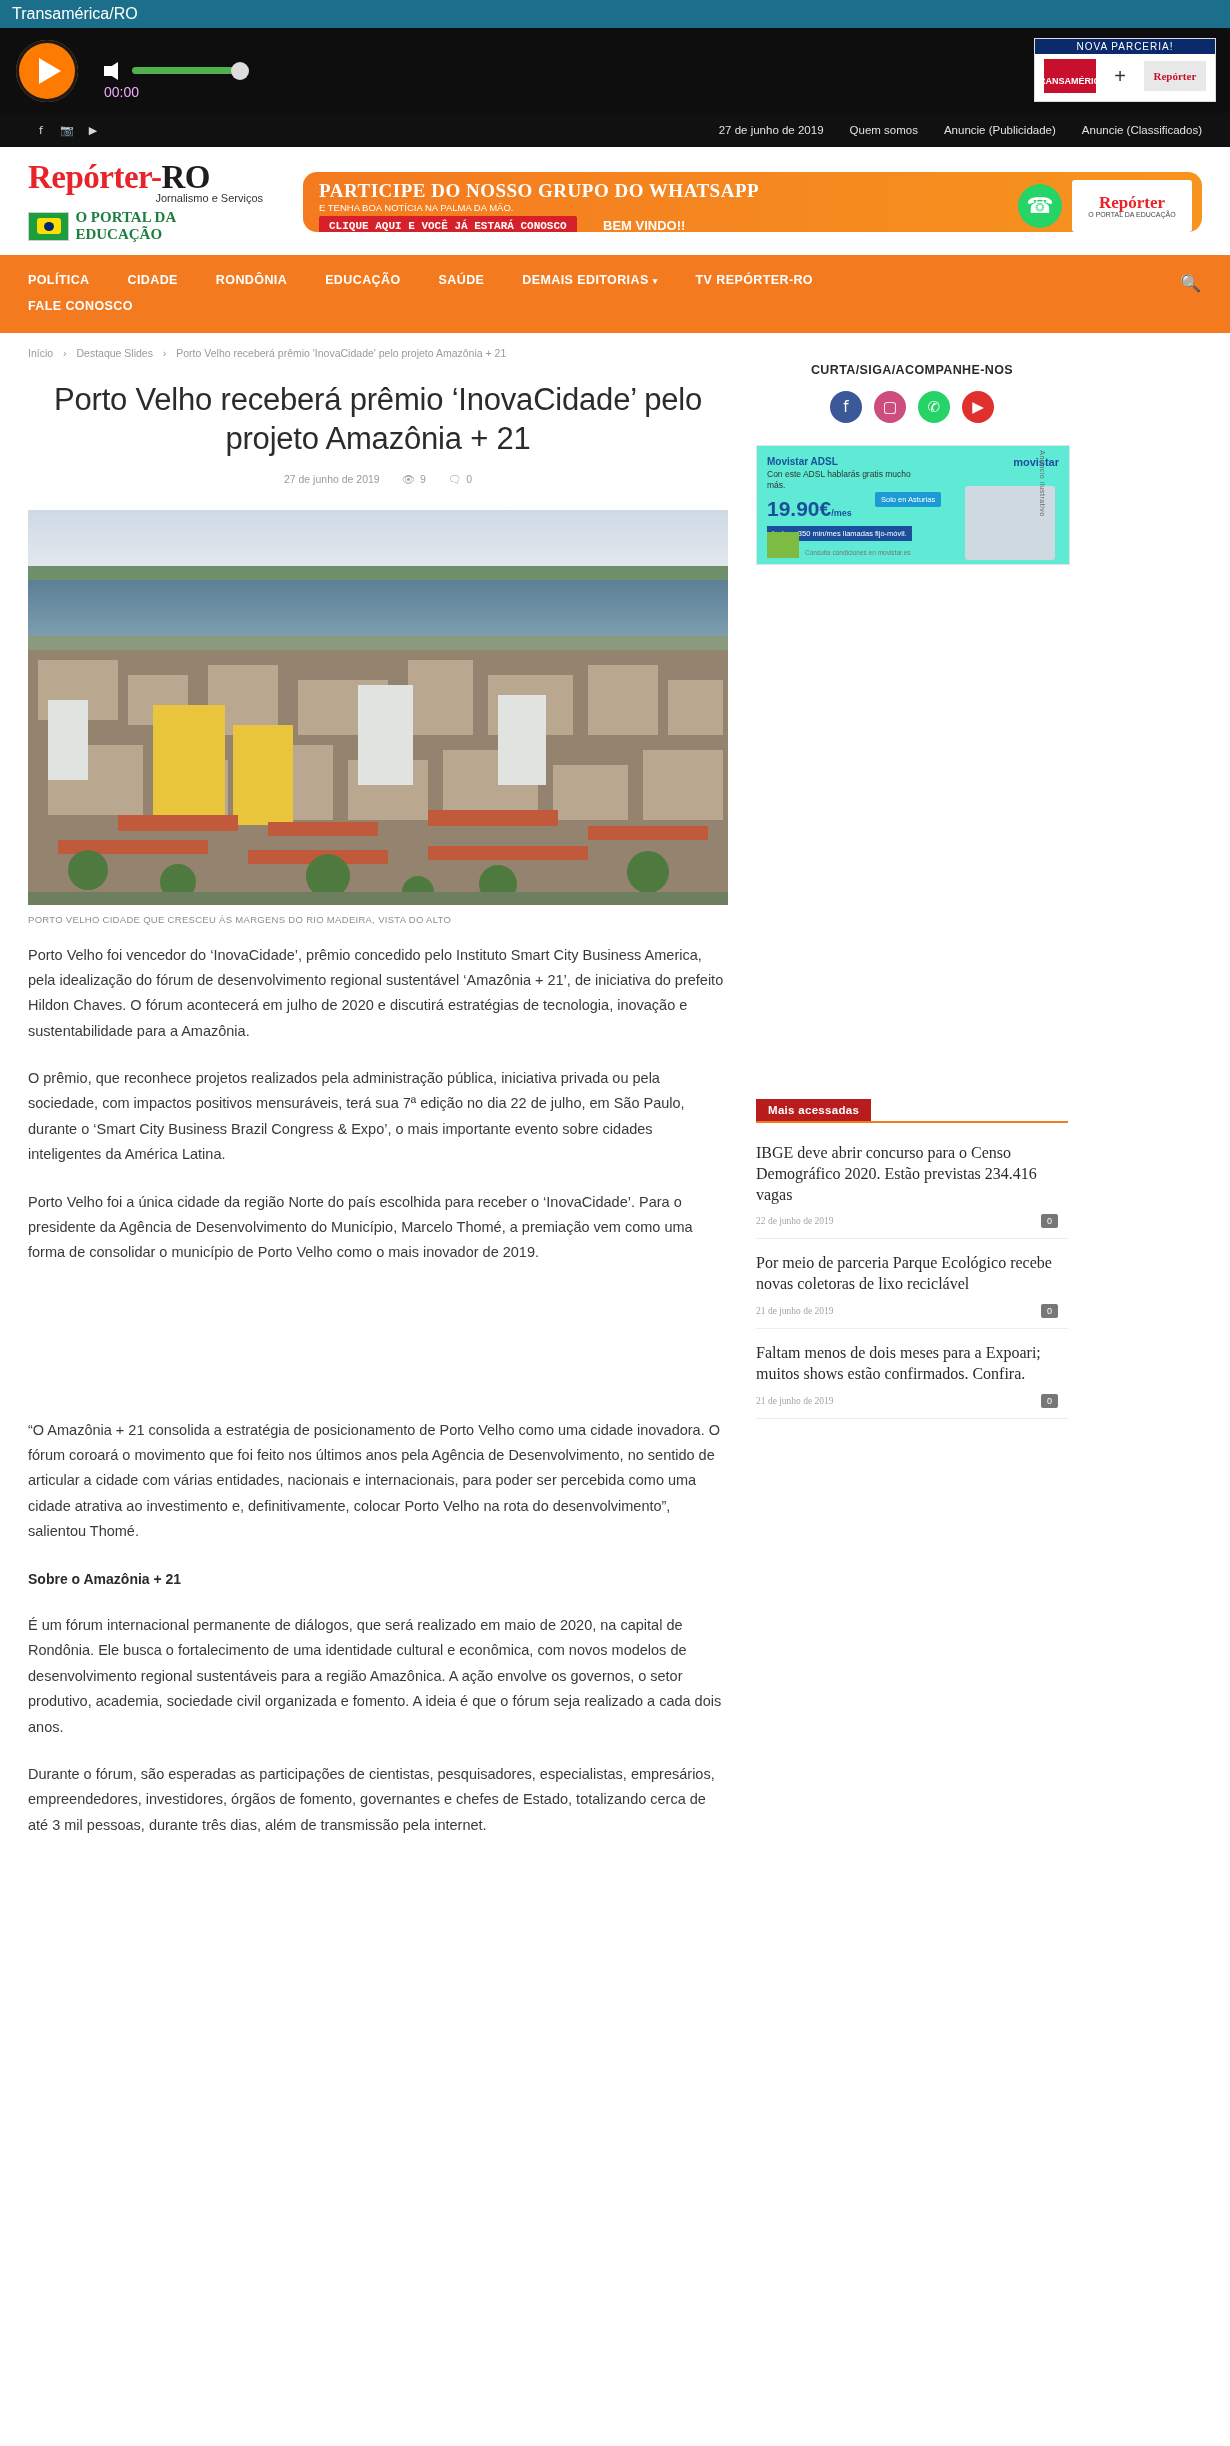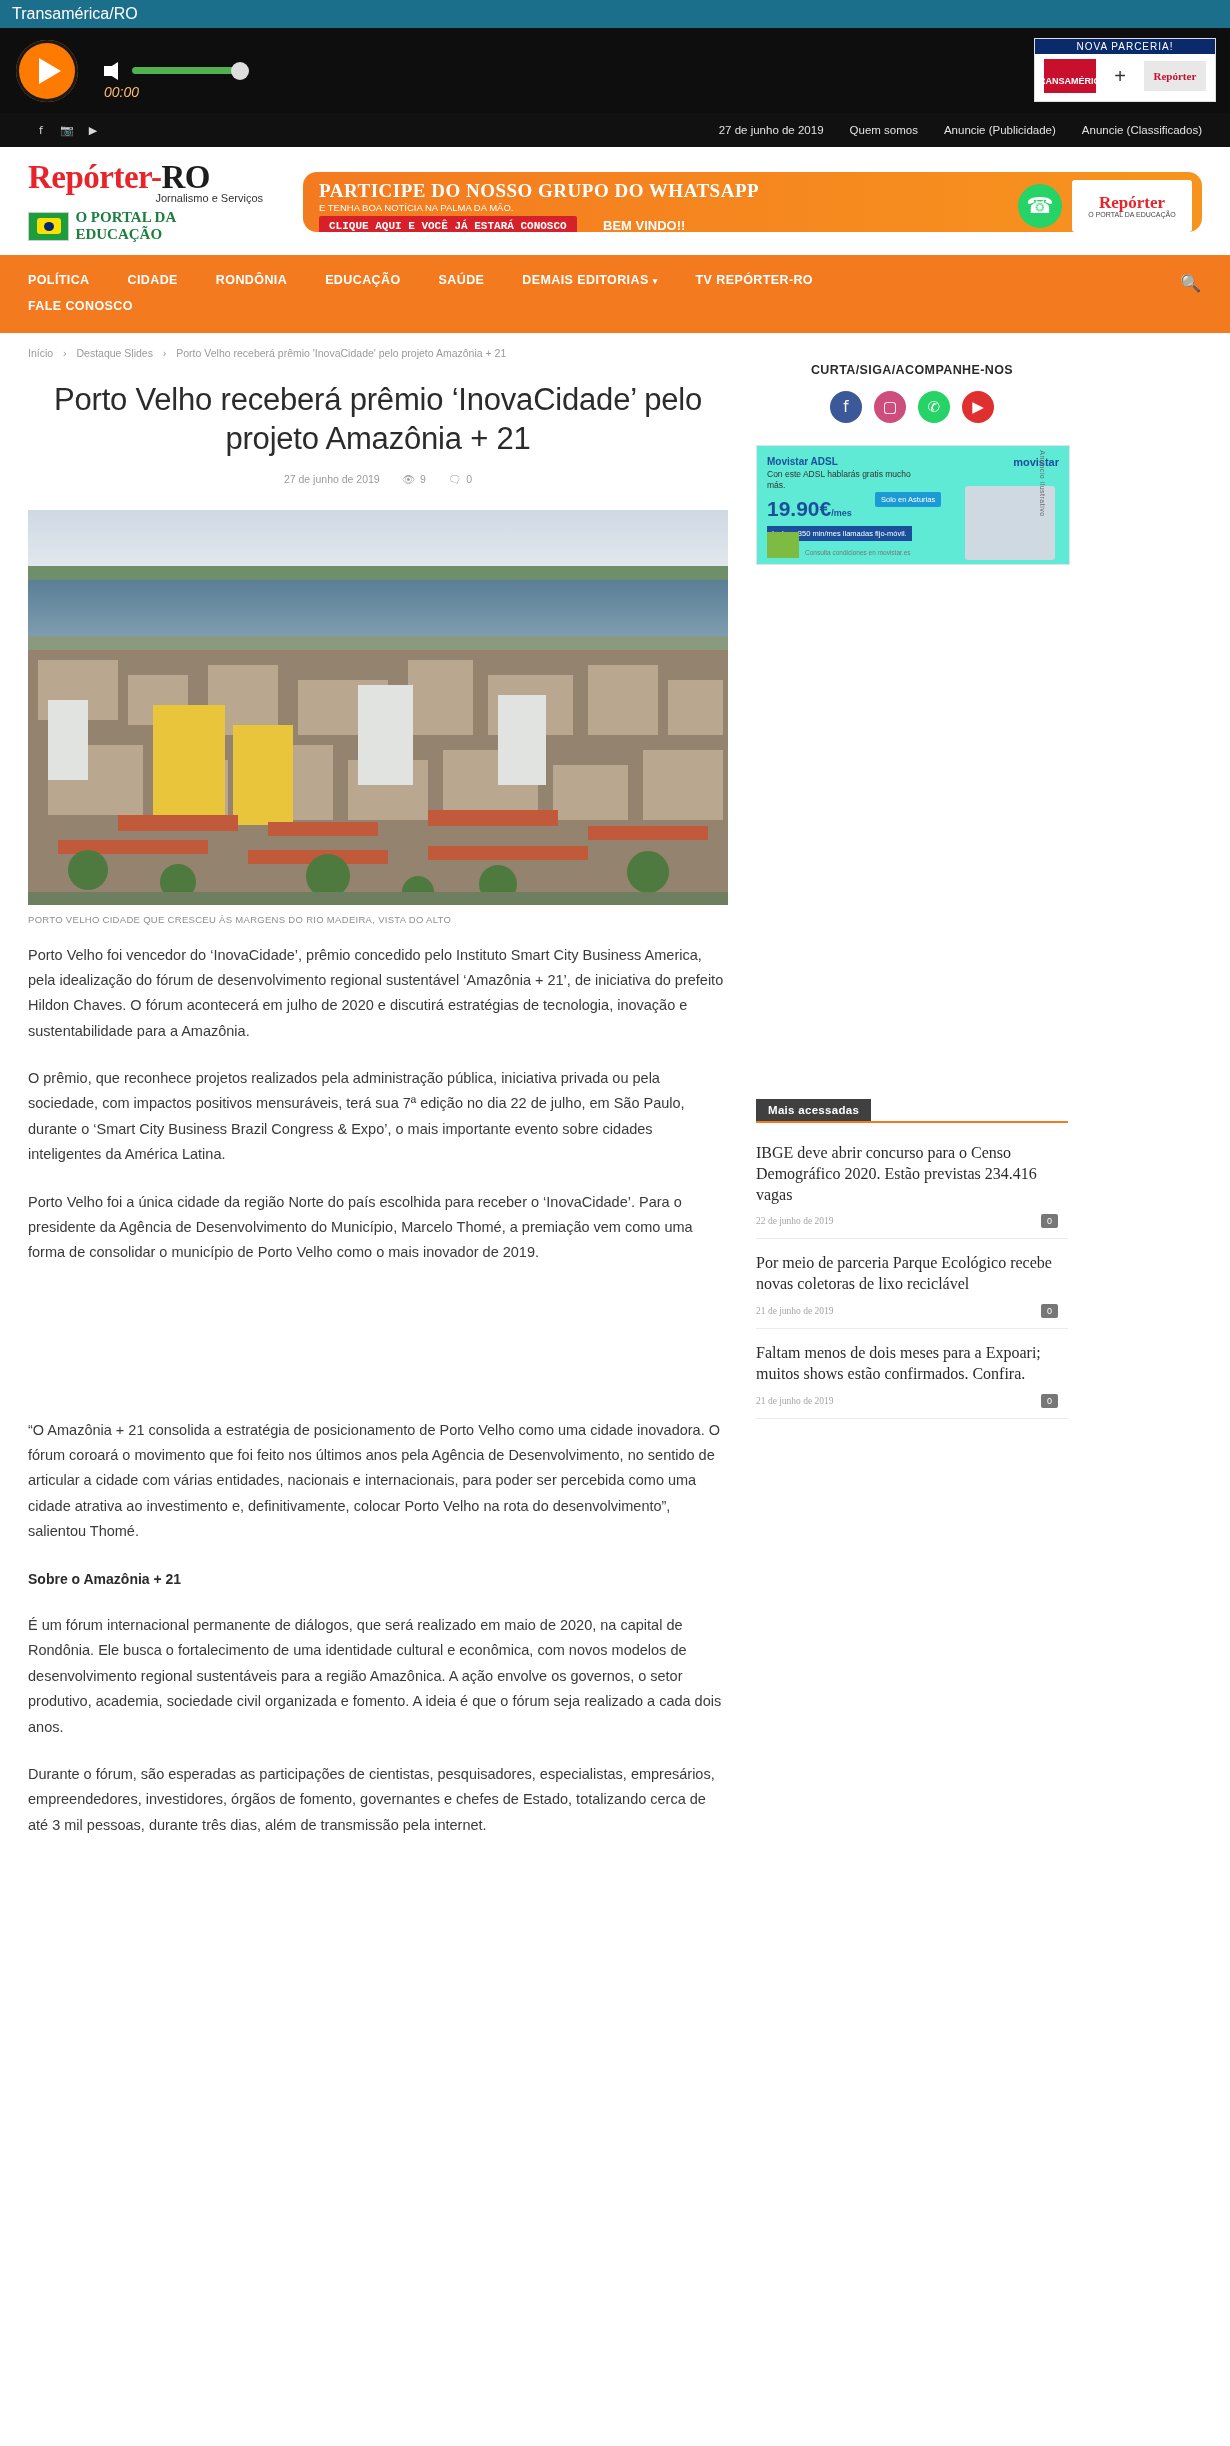--- a/index.html
+++ b/index.html
@@ -22,21 +22,21 @@
     width:62px; height:62px; border-radius:50%; background:#ff7a00;
     display:flex; align-items:center; justify-content:center; cursor:pointer;
     box-shadow:0 0 0 3px #1a1a1a inset;
   }
   .play-tri { width:0;height:0;border-left:22px solid #fff;border-top:13px solid transparent;border-bottom:13px solid transparent; margin-left:6px;}
   .vol-group { display:flex; align-items:center; margin-left:26px; }
   .spk { width:0;height:0;border-top:9px solid transparent;border-bottom:9px solid transparent;border-right:14px solid #fff;position:relative;}
   .spk:after{content:"";position:absolute;left:0;top:-5px;width:9px;height:10px;background:#fff;}
   .vol-bar { width:110px; height:7px; background:#4fb24f; border-radius:4px; margin-left:14px; position:relative;}
   .vol-knob { position:absolute; right:-7px; top:-5px; width:18px; height:18px; border-radius:50%; background:#ddd; }
-  .time-label { color:#fdba74; font-size:14px; margin-left:16px; position:absolute; left:88px; top:56px;font-style:italic;}
+  .time-label { color:#f0abfc; font-size:14px; margin-left:16px; position:absolute; left:88px; top:56px;}
   .player-ad { position:absolute; right:14px; top:10px; width:180px; height:62px; background:#fff; border:1px solid #ddd; overflow:hidden;}
   .pad-top { background:#0b2a6b; color:#fff; font-size:10px; text-align:center; letter-spacing:1px; padding:2px 0;}
   .pad-body { display:flex; align-items:center; justify-content:space-around; height:44px;}
   .pad-logo1 { width:52px; height:34px; background:#c8102e; color:#fff; font-size:9px; display:flex;align-items:center;justify-content:center; font-weight:bold;}
   .pad-plus { font-size:20px; color:#333;}
   .pad-logo2 { width:62px; height:30px; background:#e8e8e8; color:#c8102e; font-size:11px; display:flex;align-items:center;justify-content:center; font-weight:bold; font-family:"Liberation Serif",serif;}
 
   
   .topbar { background:#111; height:34px; display:flex; align-items:center; justify-content:space-between; padding:0 28px; }
   .social-mini { display:flex; gap:0; }
@@ -121,21 +121,21 @@
   .sa-price small{font-size:9px;}
   .sa-incl { font-size:7.5px; background:#1b4f9b; color:#fff; padding:3px 5px; margin-top:5px; display:inline-block;}
   .sa-btn { position:absolute; left:118px; top:46px; background:#1b9ad6; color:#fff; font-size:7.5px; padding:3px 6px; border-radius:2px;}
   .sa-brand { position:absolute; right:10px; top:10px; font-size:11px; font-weight:bold; color:#1b4f9b;}
   .sa-person { position:absolute; right:14px; bottom:4px; width:90px;height:74px;background:#cfd9e2; border-radius:3px;}
   .sa-side { position:absolute; right:-6px; top:34px; transform:rotate(90deg); font-size:7px; color:#666; letter-spacing:0.5px;}
   .sa-green { position:absolute; left:10px; bottom:6px; width:32px;height:26px;background:#7dbb42;}
   .sa-foot { position:absolute; left:48px; bottom:8px; font-size:6.5px; color:#777;}
 
   .side-widget-title {
-    display:inline-block; background:#404040; color:#fff; font-size:11.5px; font-weight:bold;
+    display:inline-block; background:#b91c1c; color:#fff; font-size:11.5px; font-weight:bold;
     padding:5px 12px; letter-spacing:0.3px;
   }
   .side-widget-rule { border-bottom:2px solid #f47a20; margin-bottom:6px; }
   .pop-item { display:flex; gap:0; padding:14px 0 10px 0; border-bottom:1px solid #ececec; }
   .pop-text { flex:1; padding-right:10px; }
   .pop-title { font-family:"Liberation Serif", serif; font-size:16px; line-height:1.3; color:#2b2b2b; }
   .pop-meta { display:flex; align-items:center; justify-content:space-between; margin-top:9px;}
   .pop-date { font-size:9.5px; color:#a5a5a5;font-family:Liberation Serif, serif; }
   .pop-cmt { background:#777; color:#fff; font-size:9px; padding:2px 6px; border-radius:2px; }
 </style>

